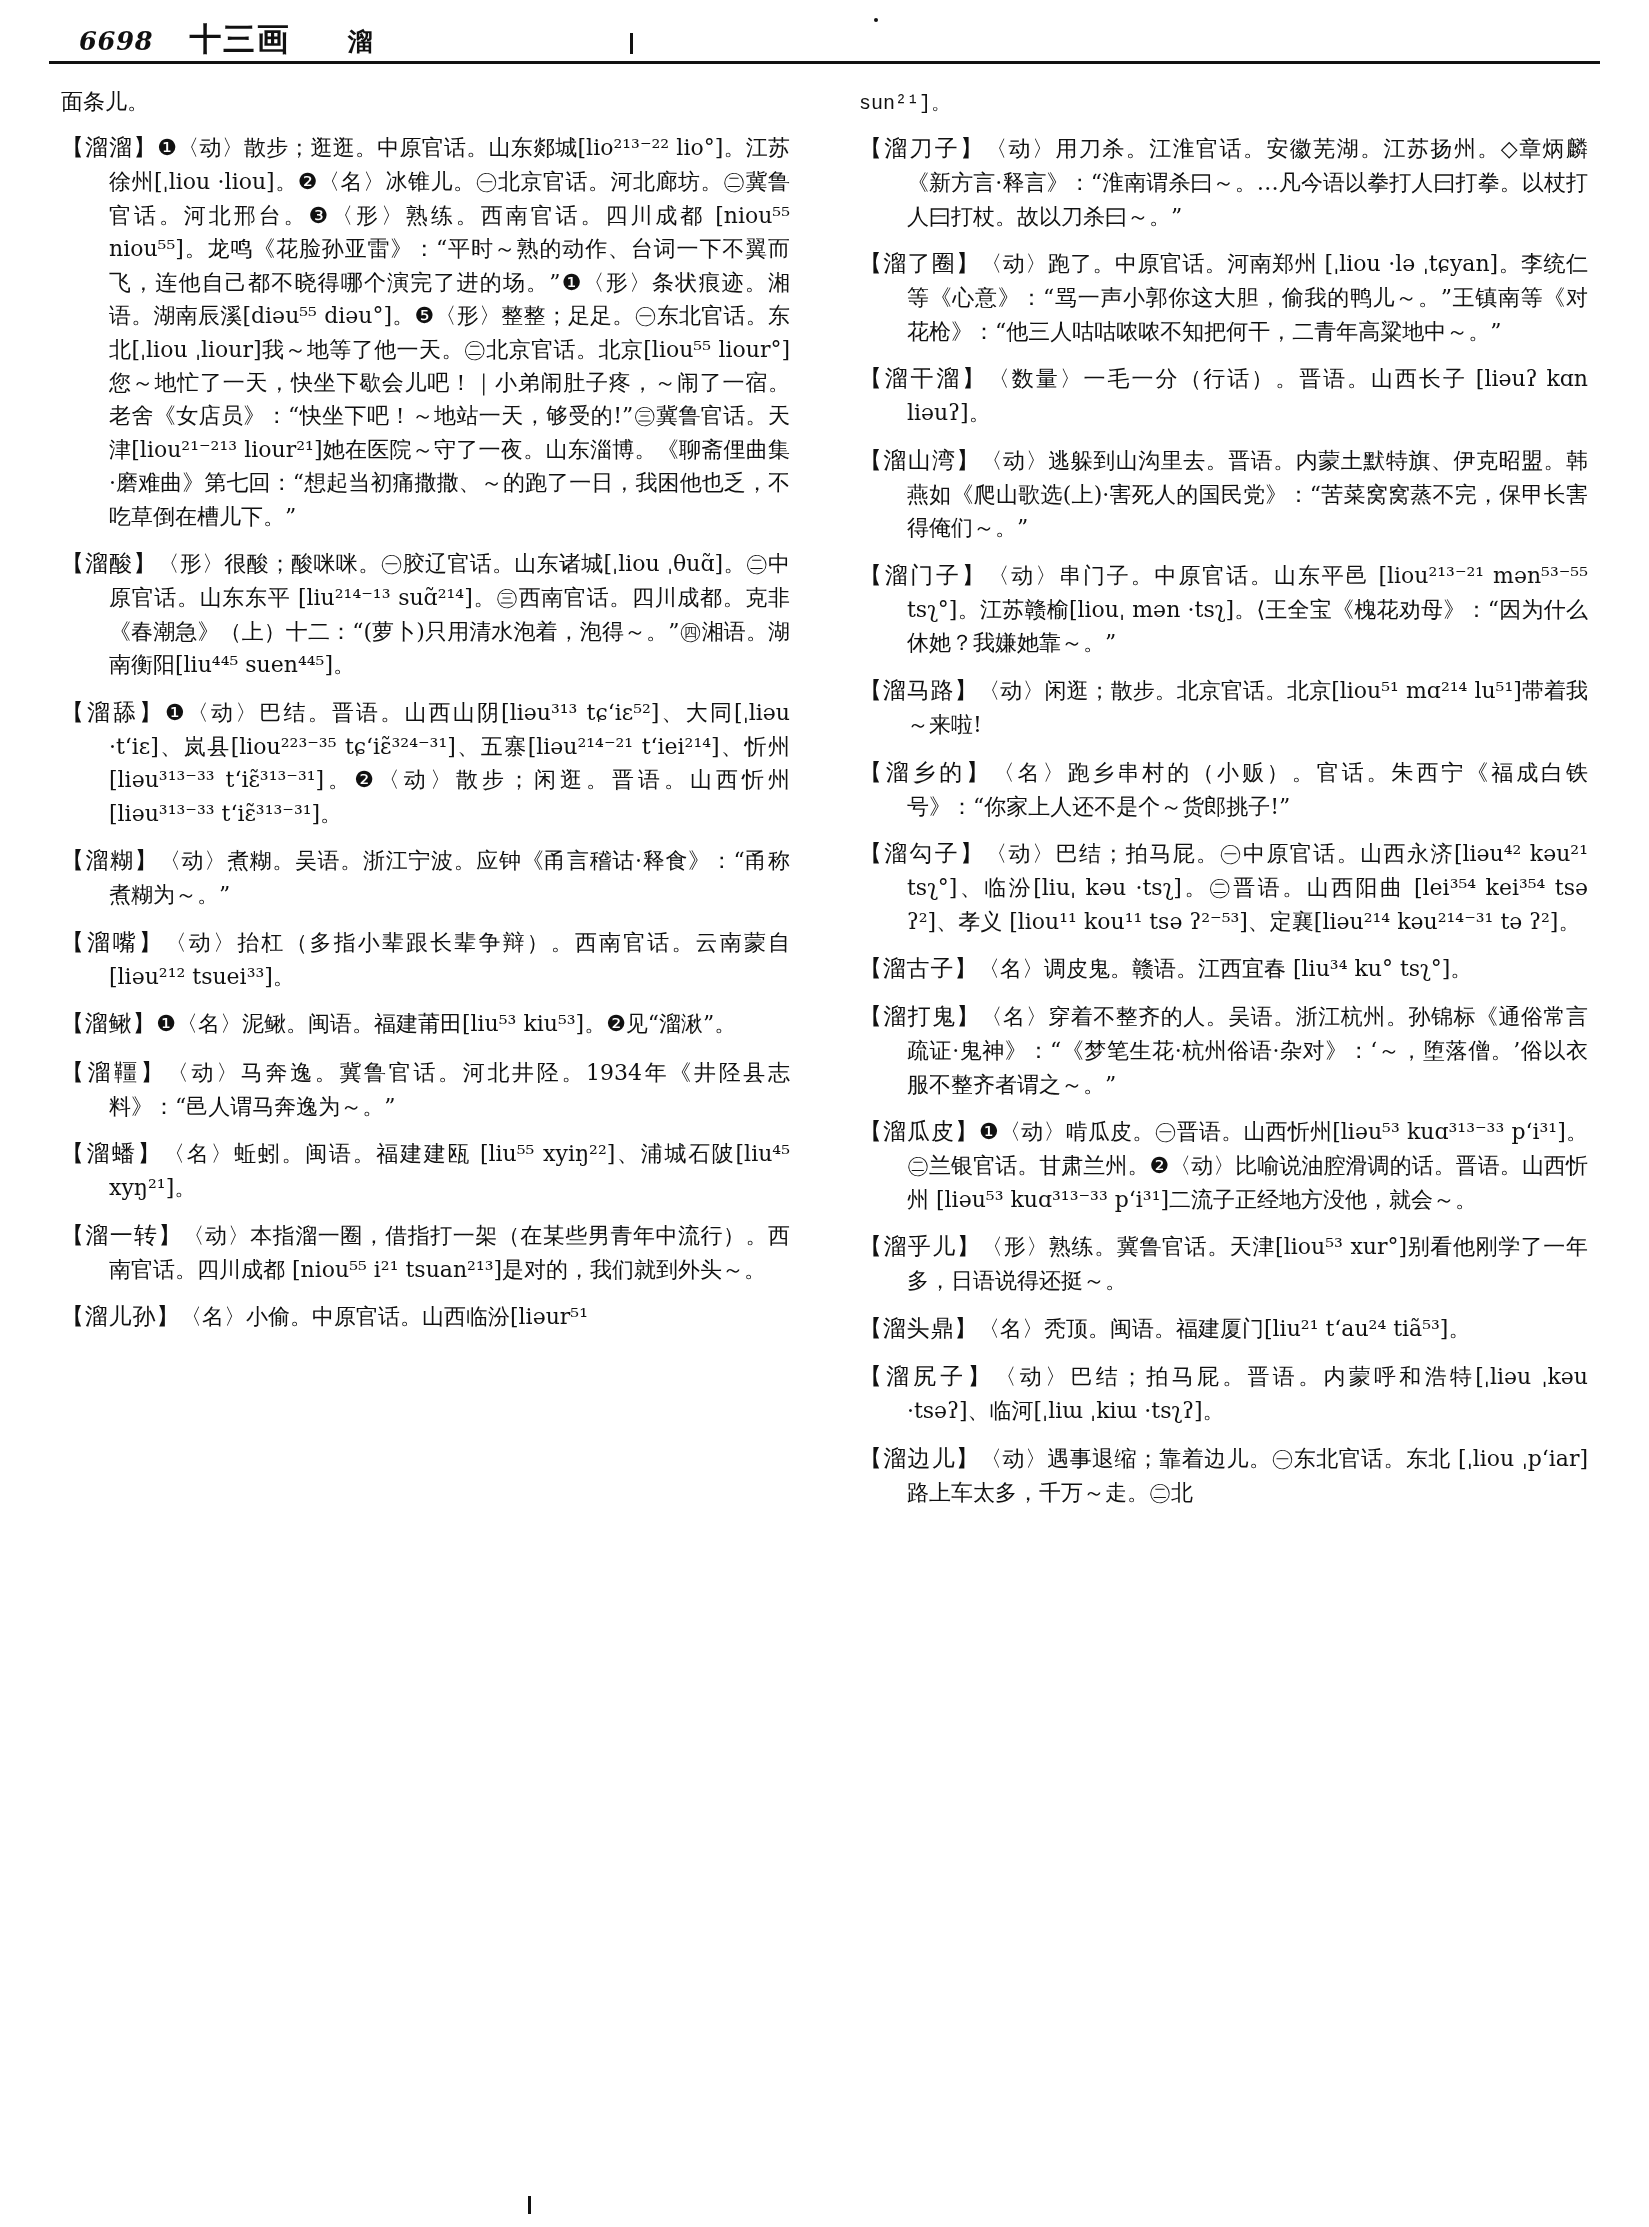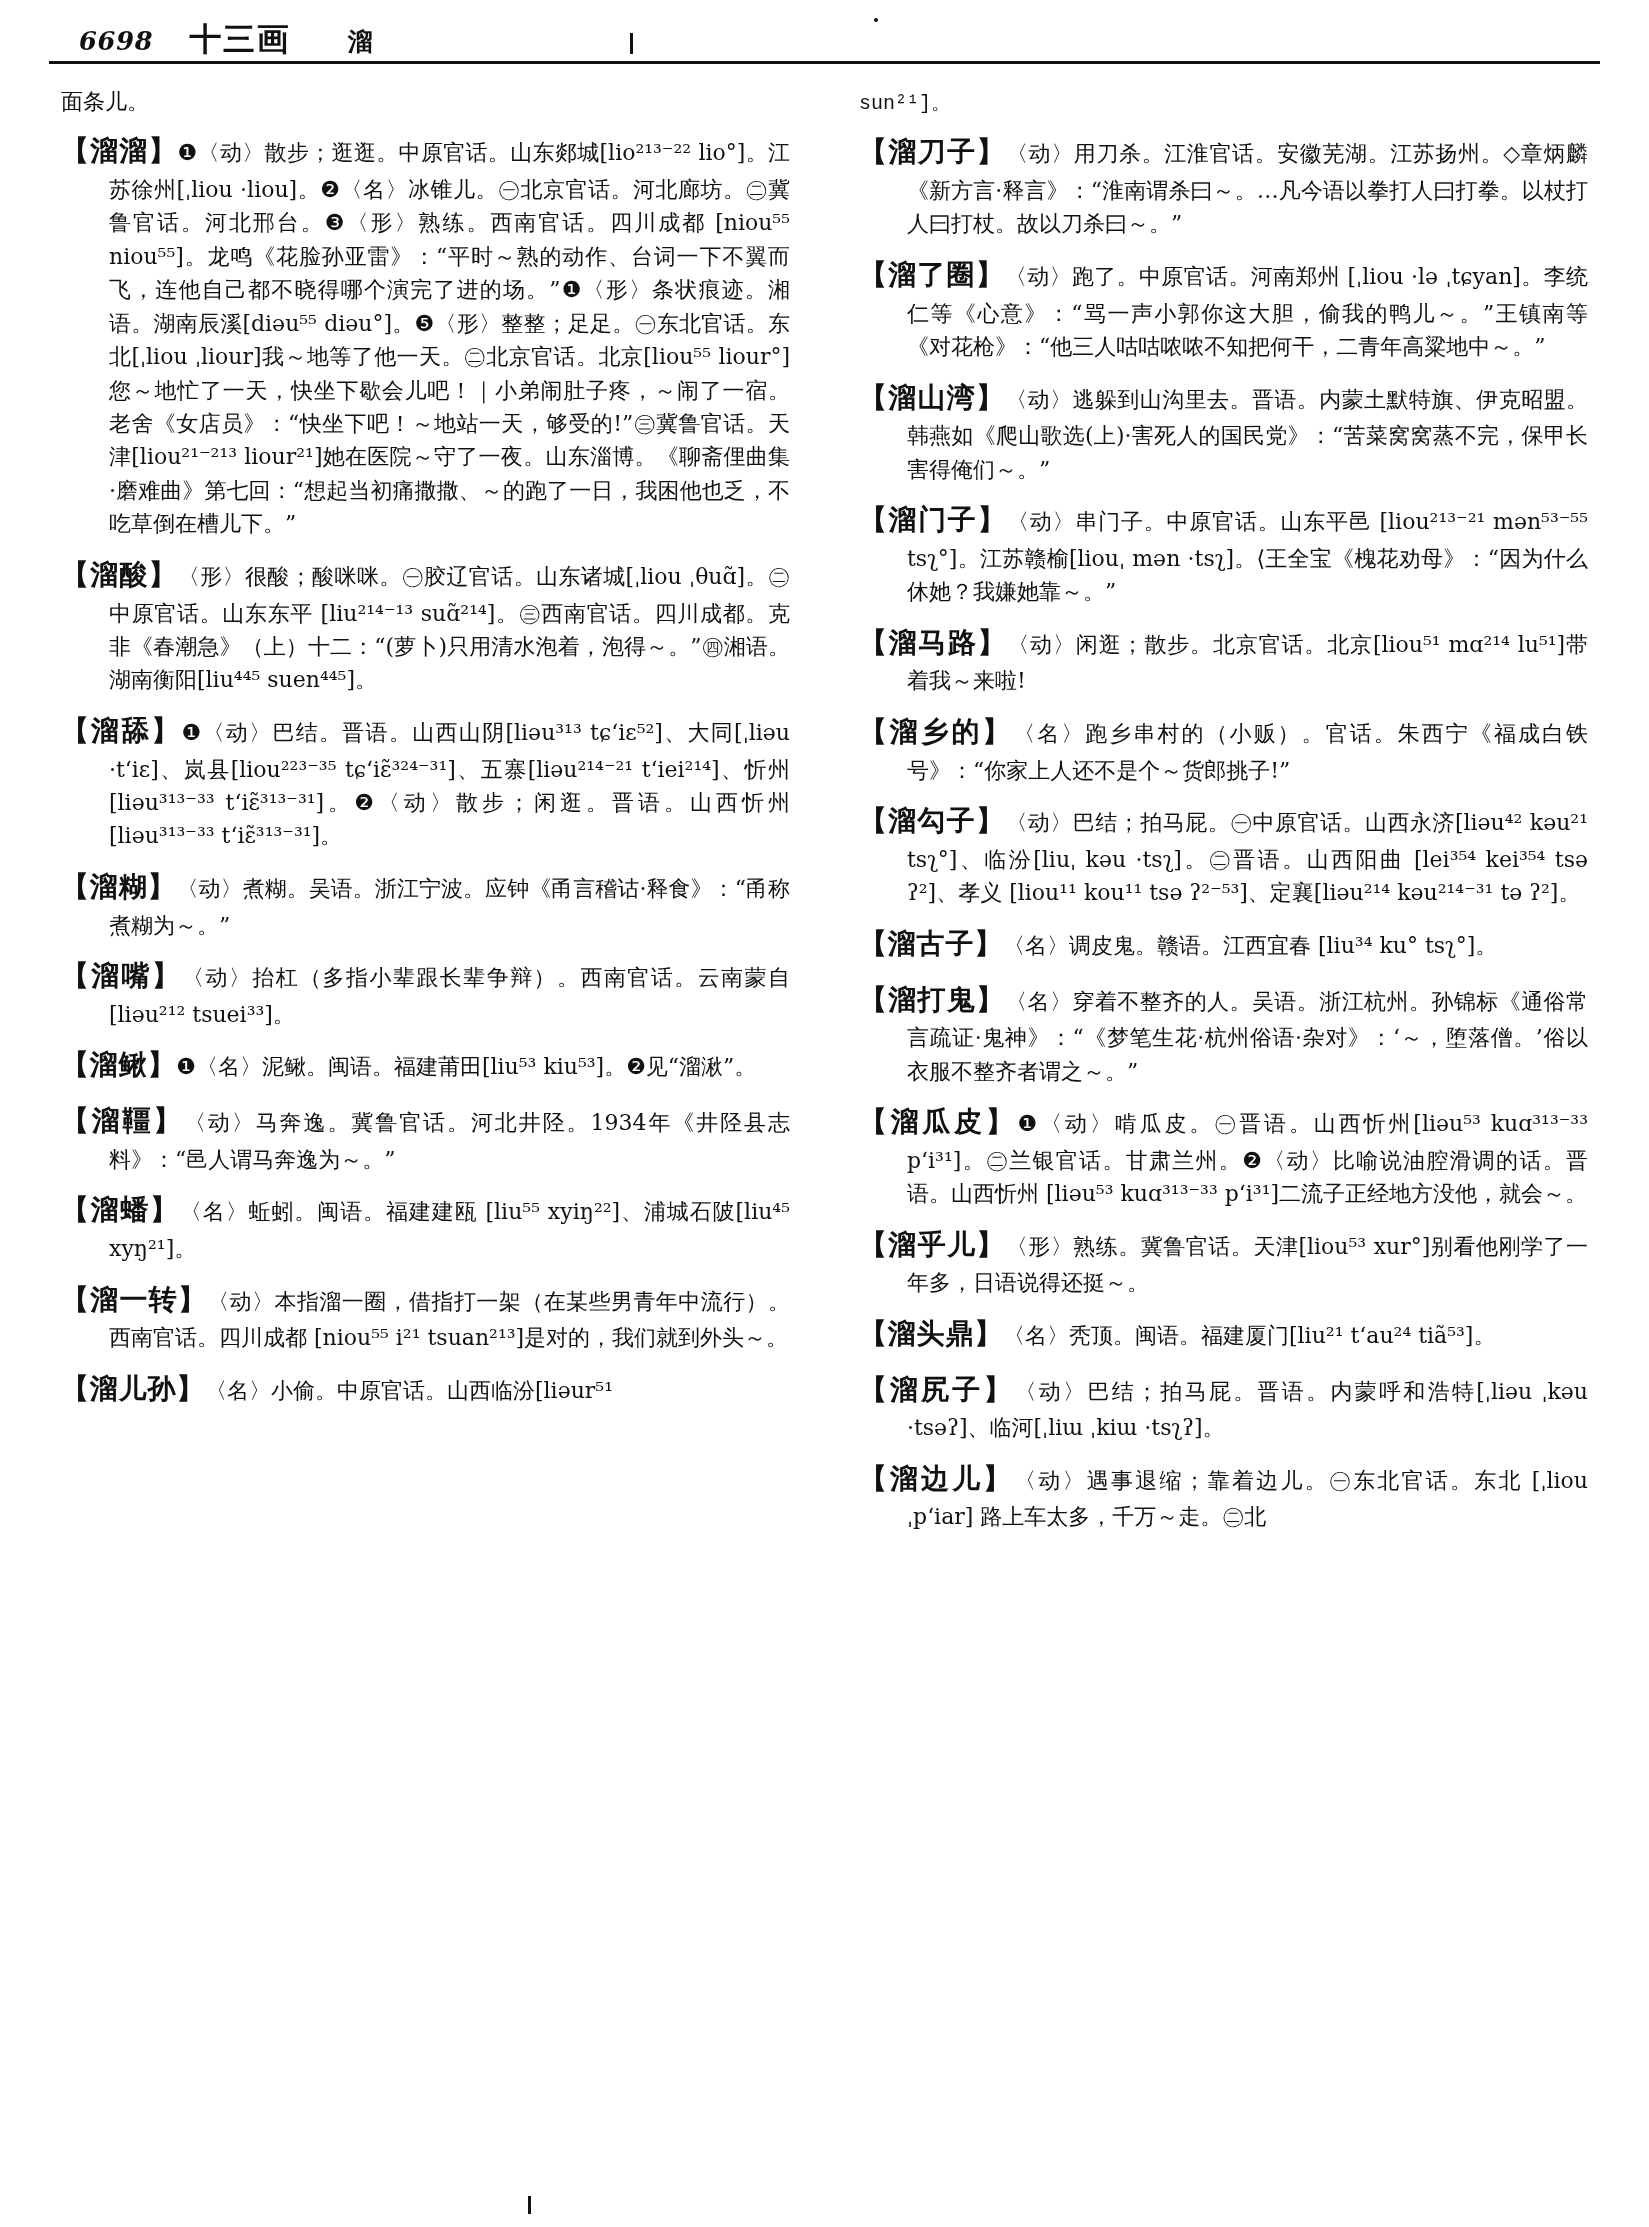--- a/index.html
+++ b/index.html
@@ -94,22 +94,22 @@
     margin-bottom: 13.2px;
     font-size: 22px;
     line-height: 1.52;
     text-align: justify;
     text-justify: inter-character;
   }
   .entry.cont {
     margin-bottom: 11.5px;
   }
   .headword {
-    font-weight: bold;
-    font-size: 28px;
+    font-weight: normal;
+    font-size: 23px;
     white-space: nowrap;
     letter-spacing: 0.8px;
   }
   .ipa {
     font-family: Liberation Mono, monospace;
     font-size: 20px;
   }
   .indent-body {
     display: block;
     text-indent: 0;
@@ -196,20 +196,23 @@
       </div>
 
       <div class="entry">
         <p class="hang2"><span class="headword">【溜刀子】</span><span>〈动〉用刀杀。江淮官话。安徽芜湖。江苏扬州。◇章炳麟《新方言·释言》：“淮南谓杀曰～。…凡今语以拳打人曰打拳。以杖打人曰打杖。故以刀杀曰～。”</span></p>
       </div>
 
       <div class="entry">
         <p class="hang2"><span class="headword">【溜了圈】</span><span>〈动〉跑了。中原官话。河南郑州 [ˌliou ·lə ˌtɕyan]。李统仁等《心意》：“骂一声小郭你这大胆，偷我的鸭儿～。”王镇南等《对花枪》：“他三人咕咕哝哝不知把何干，二青年高粱地中～。”</span></p>
       </div>
 
+      <div class="entry">
+        <p class="hang2"><span class="headword">【溜干溜】</span><span>〈数量〉一毛一分（行话）。晋语。山西长子 [liəuʔ kɑn liəuʔ]。</span></p>
+      </div>
 
       <div class="entry">
         <p class="hang2"><span class="headword">【溜山湾】</span><span>〈动〉逃躲到山沟里去。晋语。内蒙土默特旗、伊克昭盟。韩燕如《爬山歌选(上)·害死人的国民党》：“苦菜窝窝蒸不完，保甲长害得俺们～。”</span></p>
       </div>
 
       <div class="entry">
         <p class="hang2"><span class="headword">【溜门子】</span><span>〈动〉串门子。中原官话。山东平邑 [liou²¹³⁻²¹ mən⁵³⁻⁵⁵ tsʅ°]。江苏赣榆[liouˌ mən ·tsʅ]。⟨王全宝《槐花劝母》：“因为什么休她？我嫌她靠～。”</span></p>
       </div>
 
       <div class="entry">

